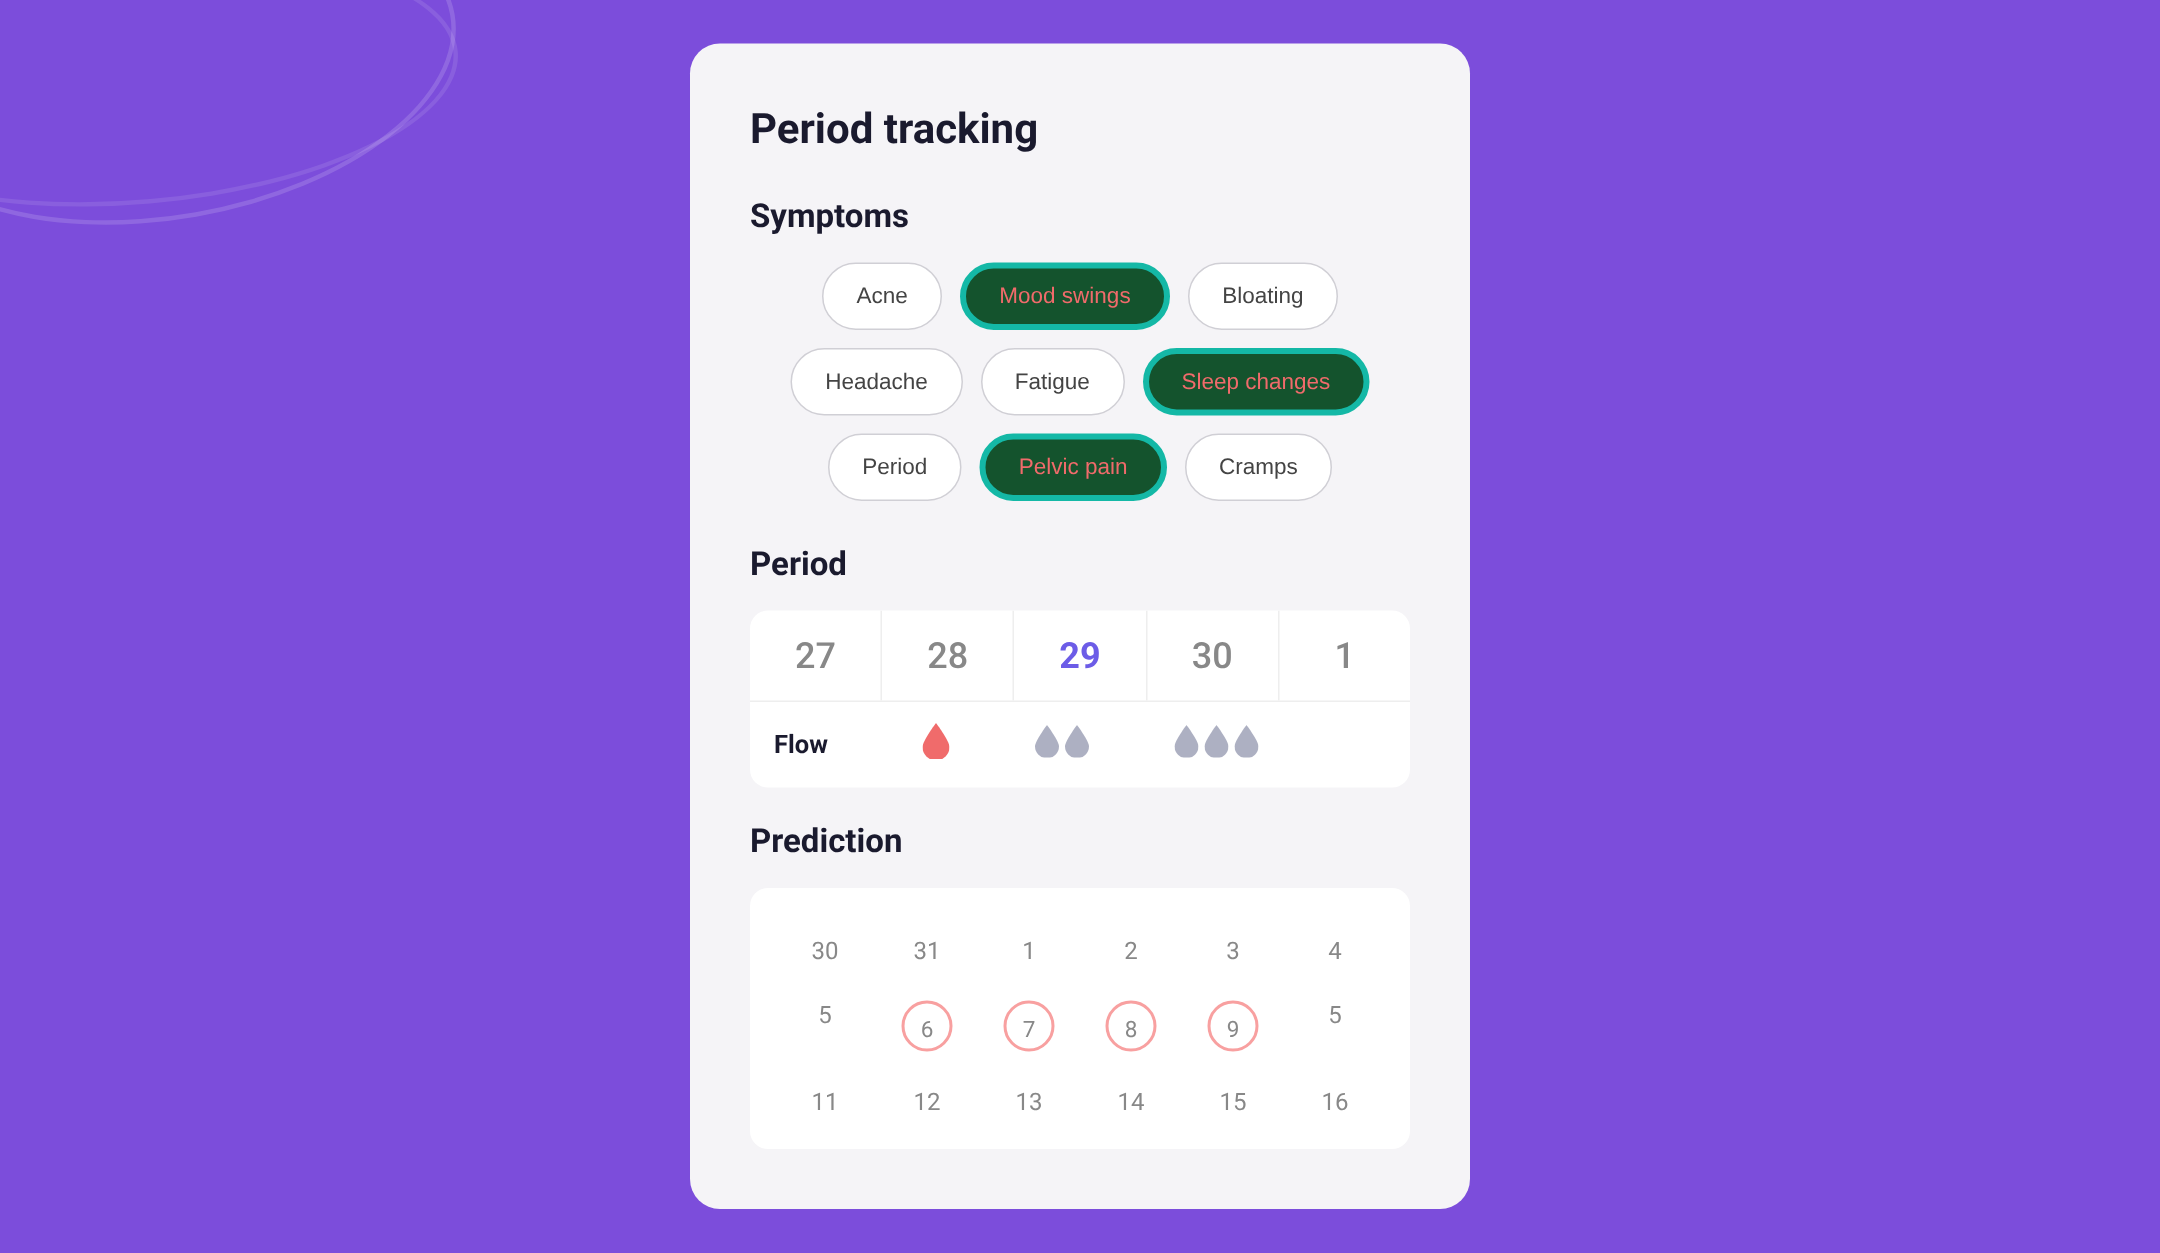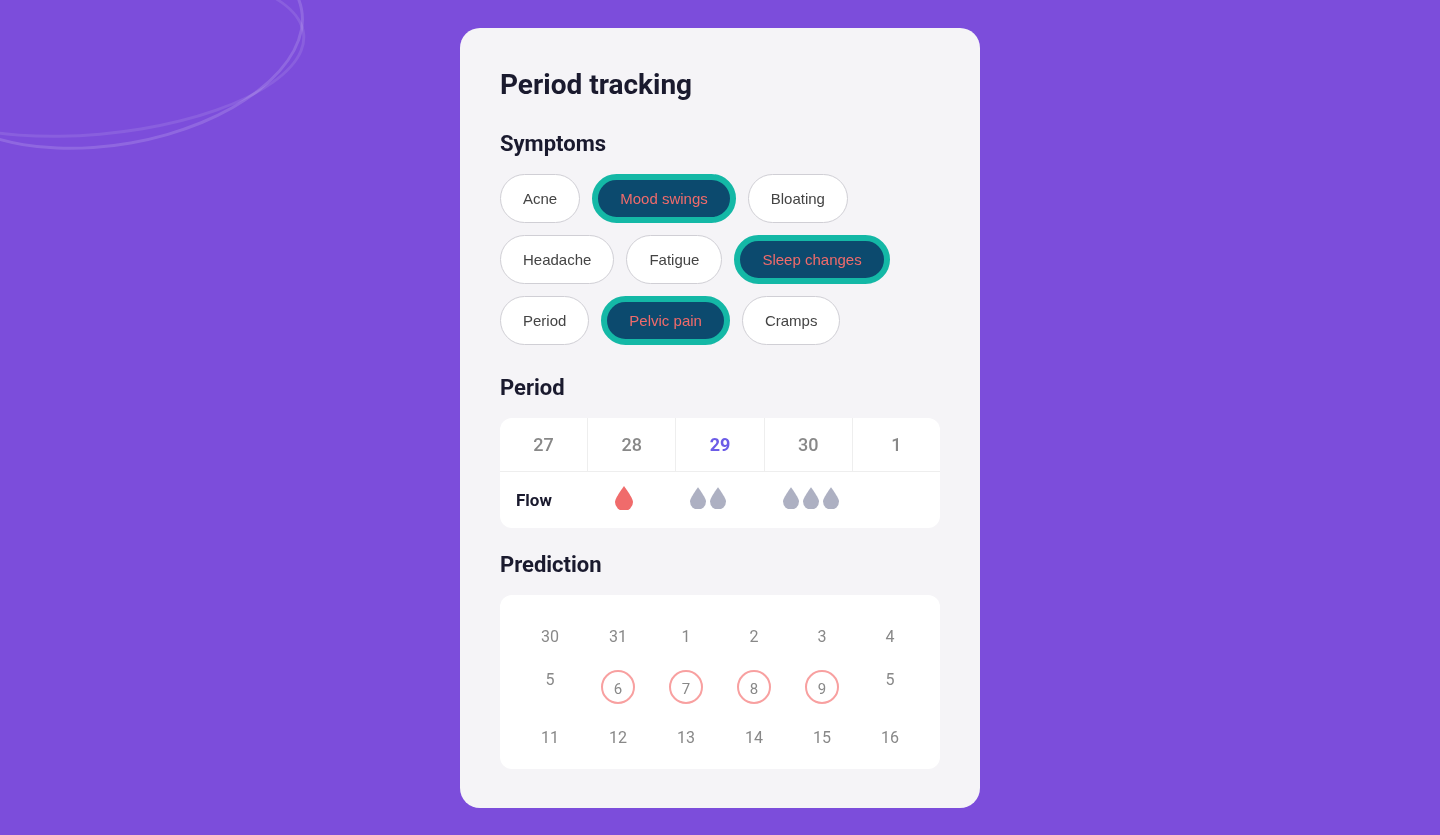--- a/index.html
+++ b/index.html
@@ -67,20 +67,21 @@
 
     
     .symptoms-section {
       margin-bottom: 30px;
     }
 
     .symptoms-grid {
       display: flex;
       flex-direction: column;
       gap: 12px;
+      align-items: center;
     }
 
     .symptoms-row {
       display: flex;
       gap: 12px;
       flex-wrap: wrap;
     }
 
     .symptom-chip {
       border-radius: 50px;
@@ -88,23 +89,23 @@
       font-size: 15px;
       font-weight: 500;
       border: 1.5px solid #d0cfd5;
       background: white;
       color: #444;
       cursor: pointer;
       white-space: nowrap;
     }
 
     .symptom-chip.active-coral {
-      border: 6px solid #14b8a6;
+      border: 4px solid #14b8a6;
       color: #f06b6b;
-      background: #0c4a6e;
+      background: #14532d;
     }
 
     
     .period-section {
       margin-bottom: 24px;
     }
 
     .period-calendar {
       background: white;
       border-radius: 12px;
@@ -114,21 +115,21 @@
 
     .period-days {
       display: flex;
       border-bottom: 1px solid #eee;
     }
 
     .period-day-cell {
       flex: 1;
       text-align: center;
       padding: 16px 10px;
-      font-size: 18px;
+      font-size: 24px;
       font-weight: 500;
       color: #888;
       border-right: 1px solid #eee;
     }
 
     .period-day-cell:last-child {
       border-right: none;
     }
 
     .period-day-cell.today {

